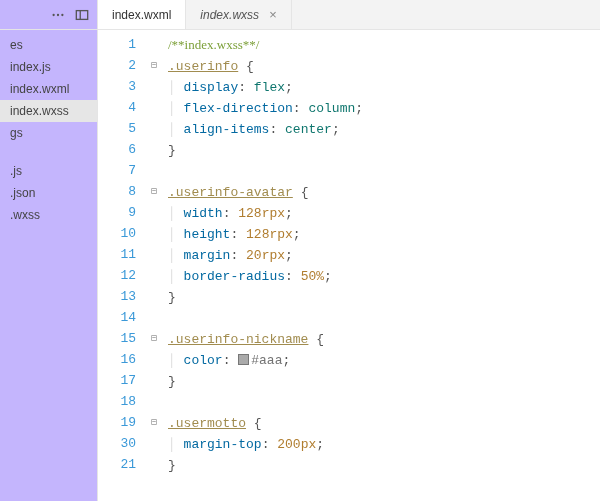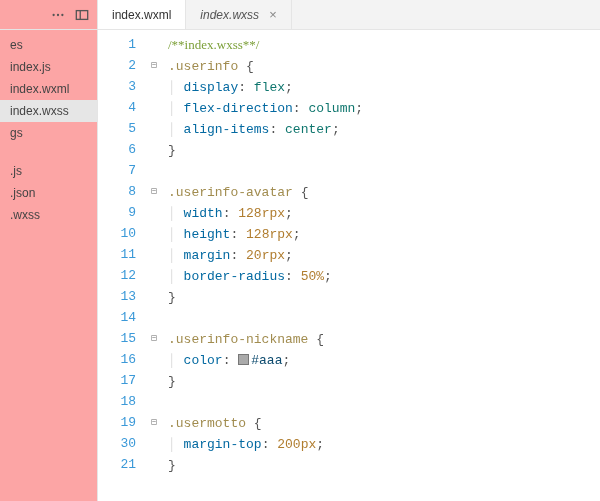--- a/index.html
+++ b/index.html
@@ -1,43 +1,43 @@
 <!DOCTYPE html>
 <html><head>
 <meta charset="utf-8">
 <style>
   * { margin: 0; padding: 0; box-sizing: border-box; }
   html, body { width: 600px; height: 501px; overflow: hidden; font-family: Consolas, "Courier New", monospace; font-size: 13px; background: #fff; color: #333; }
   .root { display: flex; height: 100%; }
-  .sidebar { width: 98px; border-right: 1px solid #e5e5e5; background: #fca5a5; display: flex; flex-direction: column; }
+  .sidebar { width: 98px; border-right: 1px solid #e5e5e5; background: #c4b5fd; display: flex; flex-direction: column; }
   .sidebar-top { height: 30px; display: flex; align-items: center; justify-content: flex-end; gap: 10px; padding: 0 8px; border-bottom: 1px solid #e5e5e5; }
   .icon { display: inline-flex; align-items: center; justify-content: center; color: #555; }
   .filetree { flex: 1; overflow: hidden; padding-top: 4px; }
   .tree-item { padding: 4px 6px 4px 10px; white-space: nowrap; overflow: hidden; text-overflow: ellipsis; font-family: -apple-system, "Segoe UI", Arial, sans-serif; font-size: 12px; color: #444; cursor: pointer; }
   .tree-item.selected { background: #e6e6e6; }
   .tree-spacer { height: 16px; }
   .main { flex: 1; display: flex; flex-direction: column; }
   .tabbar { height: 30px; display: flex; align-items: stretch; border-bottom: 1px solid #e5e5e5; background: #f3f3f3; }
   .tab { display: flex; align-items: center; padding: 0 14px; gap: 10px; font-family: -apple-system, "Segoe UI", Arial, sans-serif; font-size: 12px; color: #555; border-right: 1px solid #e5e5e5; cursor: pointer; }
   .tab.active { background: #fff; color: #333; }
   .tab.italic { font-style: italic; }
   .tab-close { color: #888; font-size: 13px; line-height: 1; }
   .editor { flex: 1; display: flex; overflow: hidden; background: #fff; }
   .gutter { width: 48px; text-align: right; padding: 4px 10px 0 0; color: #3b99d8; background: #fff; user-select: none; }
   .gutter .ln { height: 21px; line-height: 21px; }
   .fold-gutter { width: 16px; padding-top: 4px; color: #999; }
   .fold-gutter .fg { height: 21px; line-height: 21px; font-size: 10px; text-align: center; }
   .code { flex: 1; padding: 4px 0 0 6px; line-height: 21px; white-space: pre; }
   .tok-comment { color: #7da03a; font-family: Liberation Serif, serif; }
-  .tok-sel { color: #a18c4f; }
+  .tok-sel { color: #a18c4f; text-decoration: underline; }
   .tok-prop { color: #0369a1; }
   .tok-punc { color: #555; }
   .tok-val { color: #0f766e; }
   .tok-num { color: #b07d2f; }
-  .tok-colorval { color: #0c4a6e; text-align: center; }
+  .tok-colorval { color: #737373; text-align: center; }
   .swatch { display: inline-block; width: 11px; height: 11px; border: 1px solid #777; background: #aaa; vertical-align: -1px; margin-right: 2px; }
   .guide { color: #ddd; }
 </style>
 </head>
 <body>
 
 <div class="root">
 
   <div class="sidebar">
     <div class="sidebar-top">

